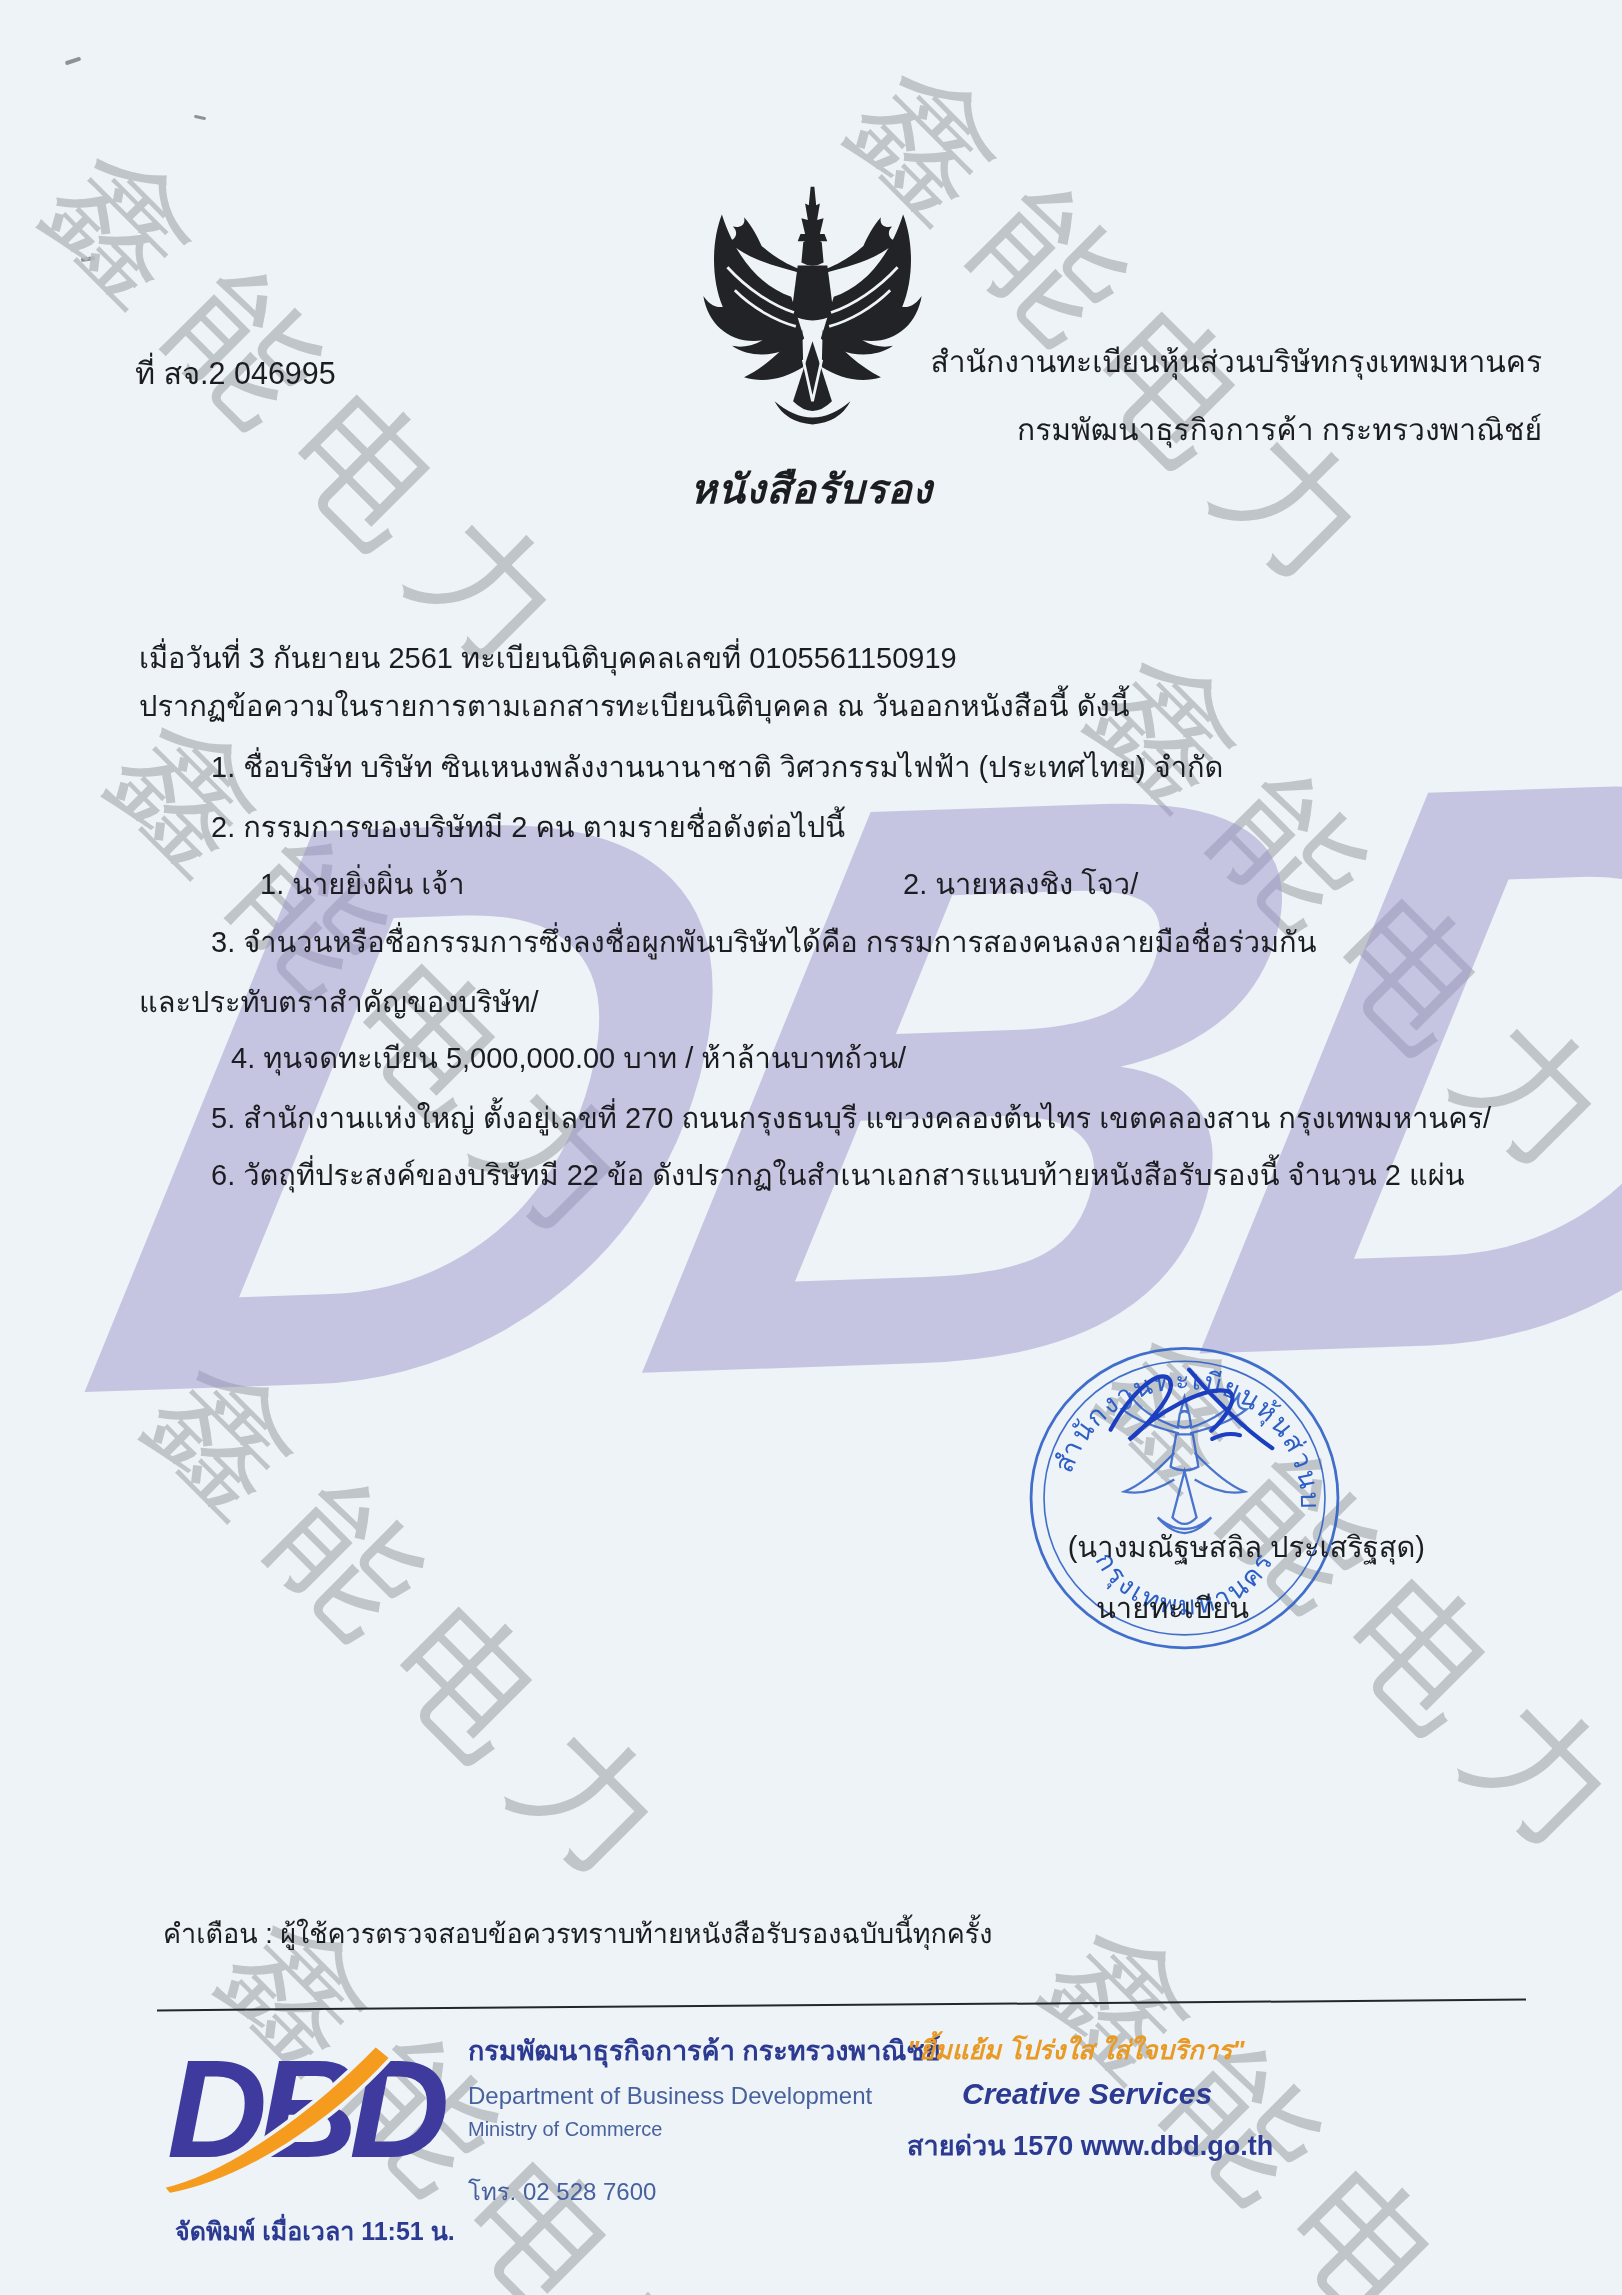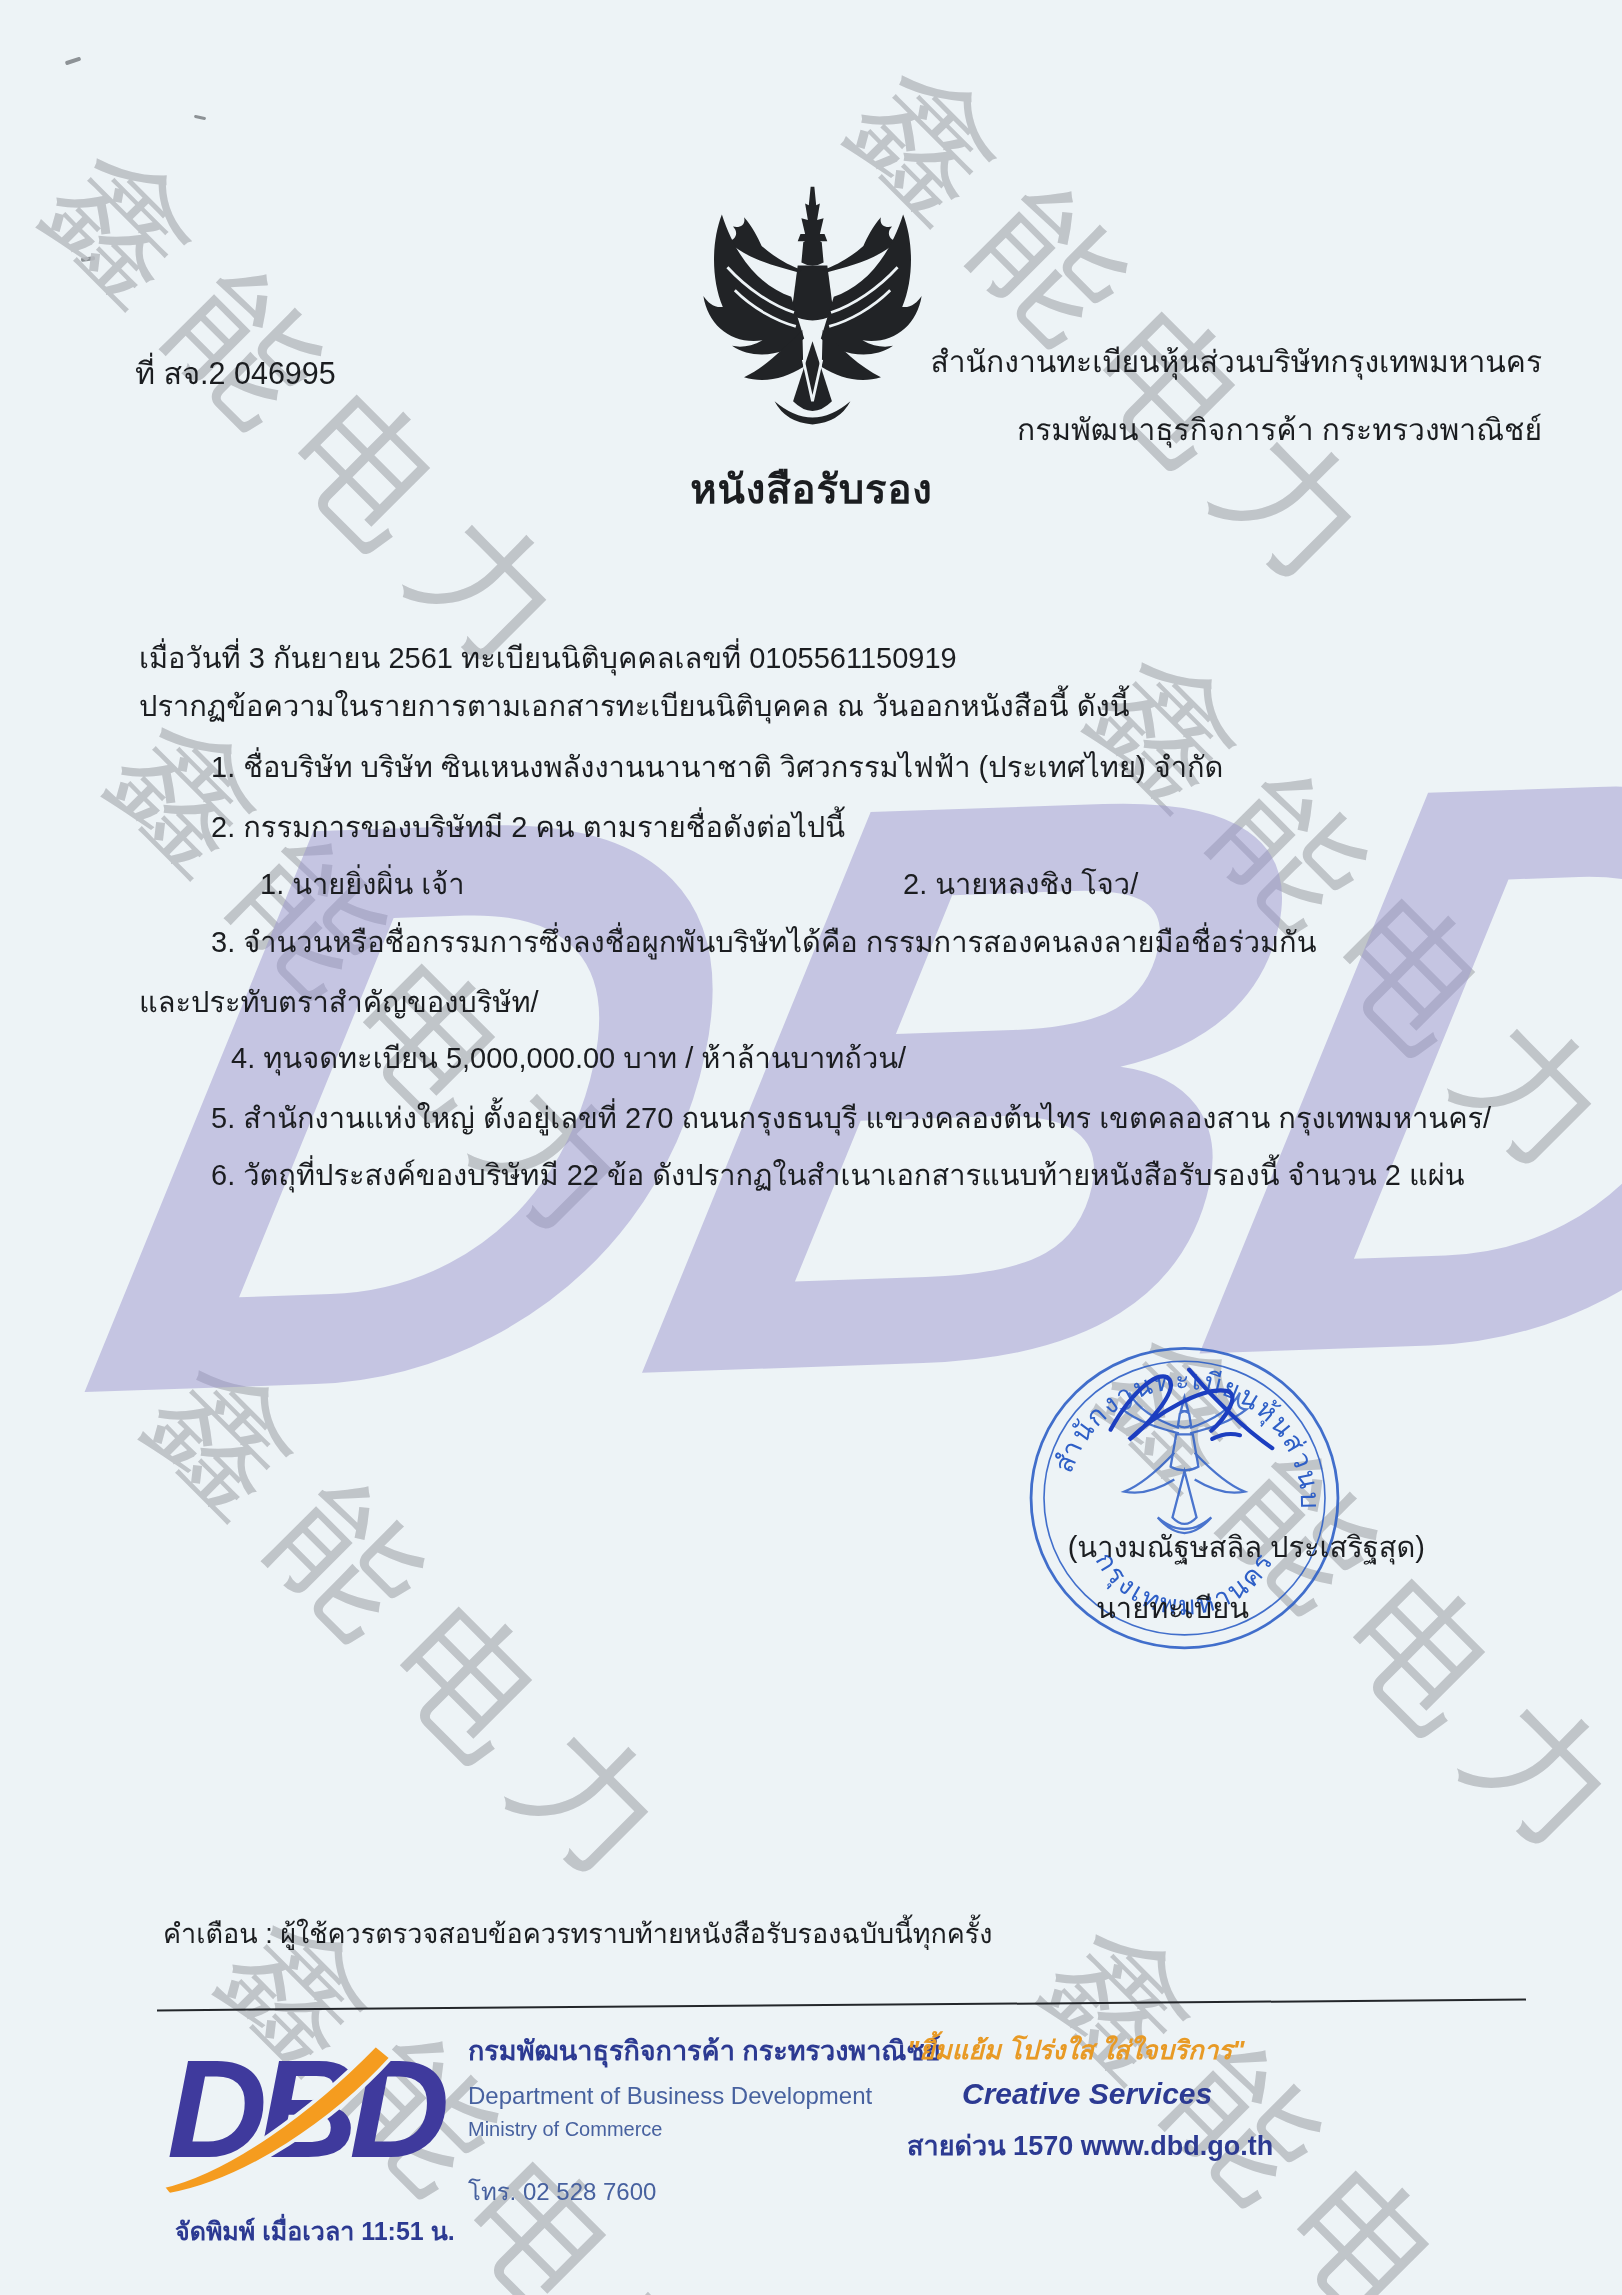--- a/index.html
+++ b/index.html
@@ -15,21 +15,21 @@
     transform:rotate(45deg);transform-origin:left top;white-space:nowrap;
     z-index:1;user-select:none;
   }
   .wm-dbd{
     font-size:810px;font-weight:bold;font-style:italic;letter-spacing:-32px;
     color:rgba(152,147,204,0.48);transform:skewX(-14deg) rotate(-2deg);
     transform-origin:left top;z-index:2;user-select:none;line-height:1;
   }
   .content{z-index:4;}
   .hdr-right{text-align:right;right:81px;}
-  .title{font-size:40px;font-weight:bold;letter-spacing:0.9px;}
+  .title{font-size:40px;font-weight:bold;letter-spacing:0.9px;font-style:italic;}
   .divider{height:2.3px;background:#23262a;transform:rotate(-0.45deg);}
   .speck{background:#8d9296;border-radius:1.4px;}
   .f-navy{color:#2c3a92;}
   .f-steel{color:#47619f;}
   .f-orange{color:#e89a25;}
   .logo-dbd{
     font-size:139px;font-weight:900;font-style:italic;letter-spacing:-9.3px;
     color:#3f3a9d;line-height:1;
   }
   svg{display:block;}

